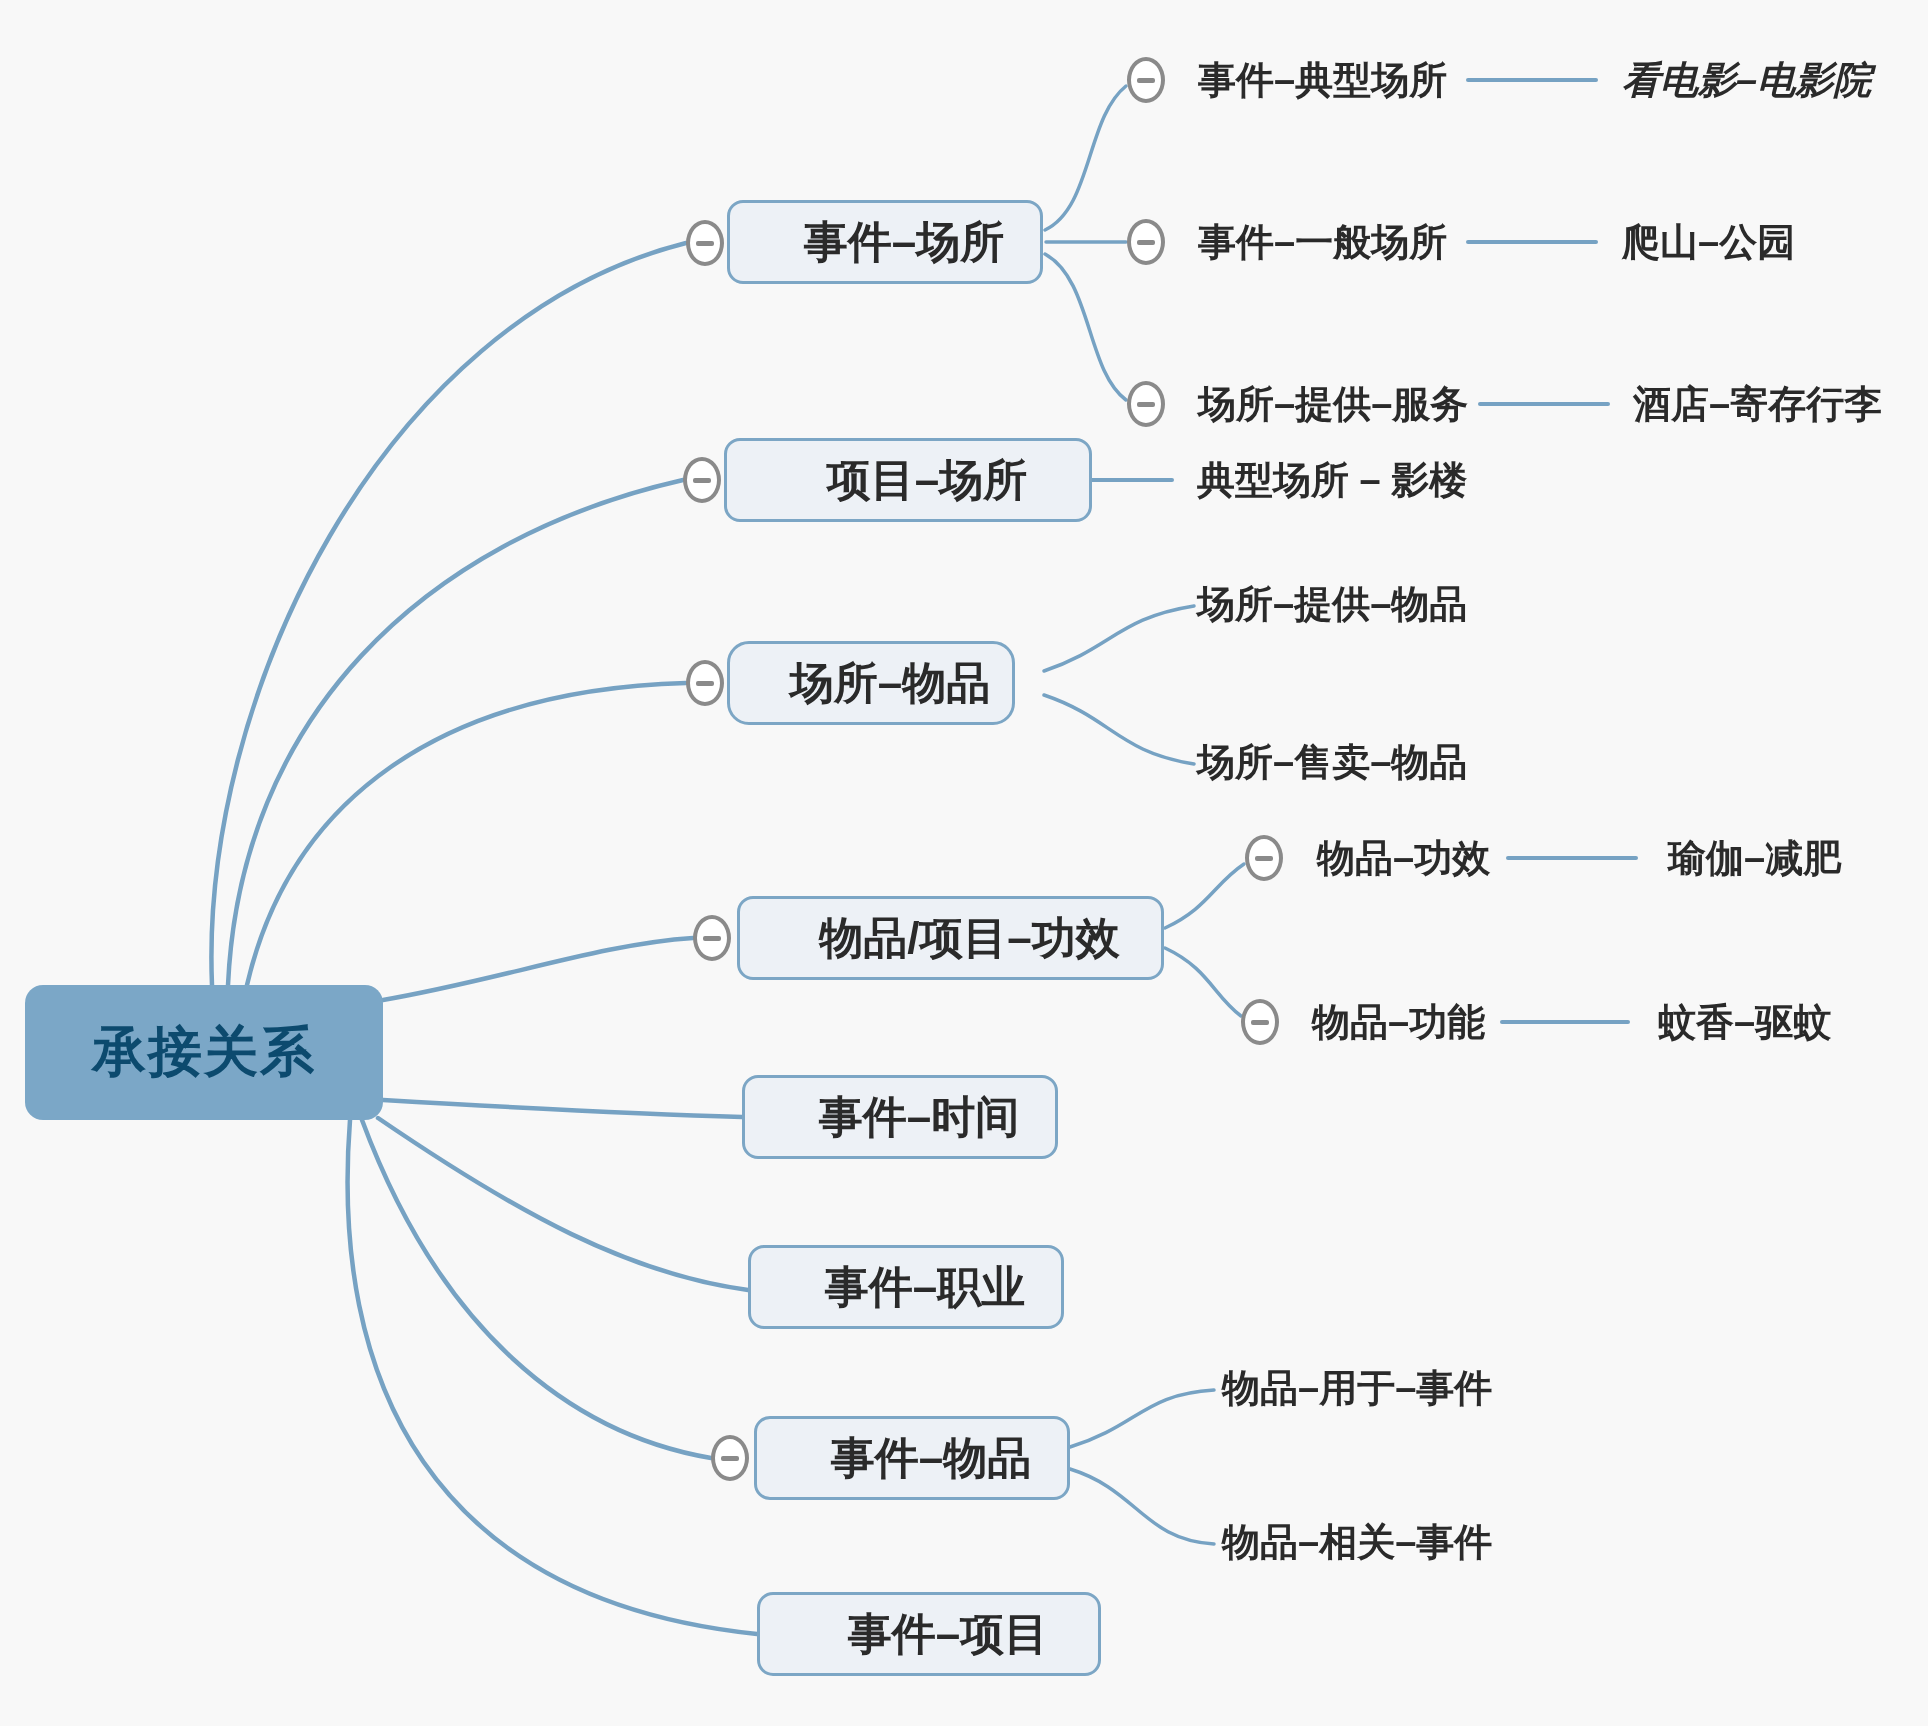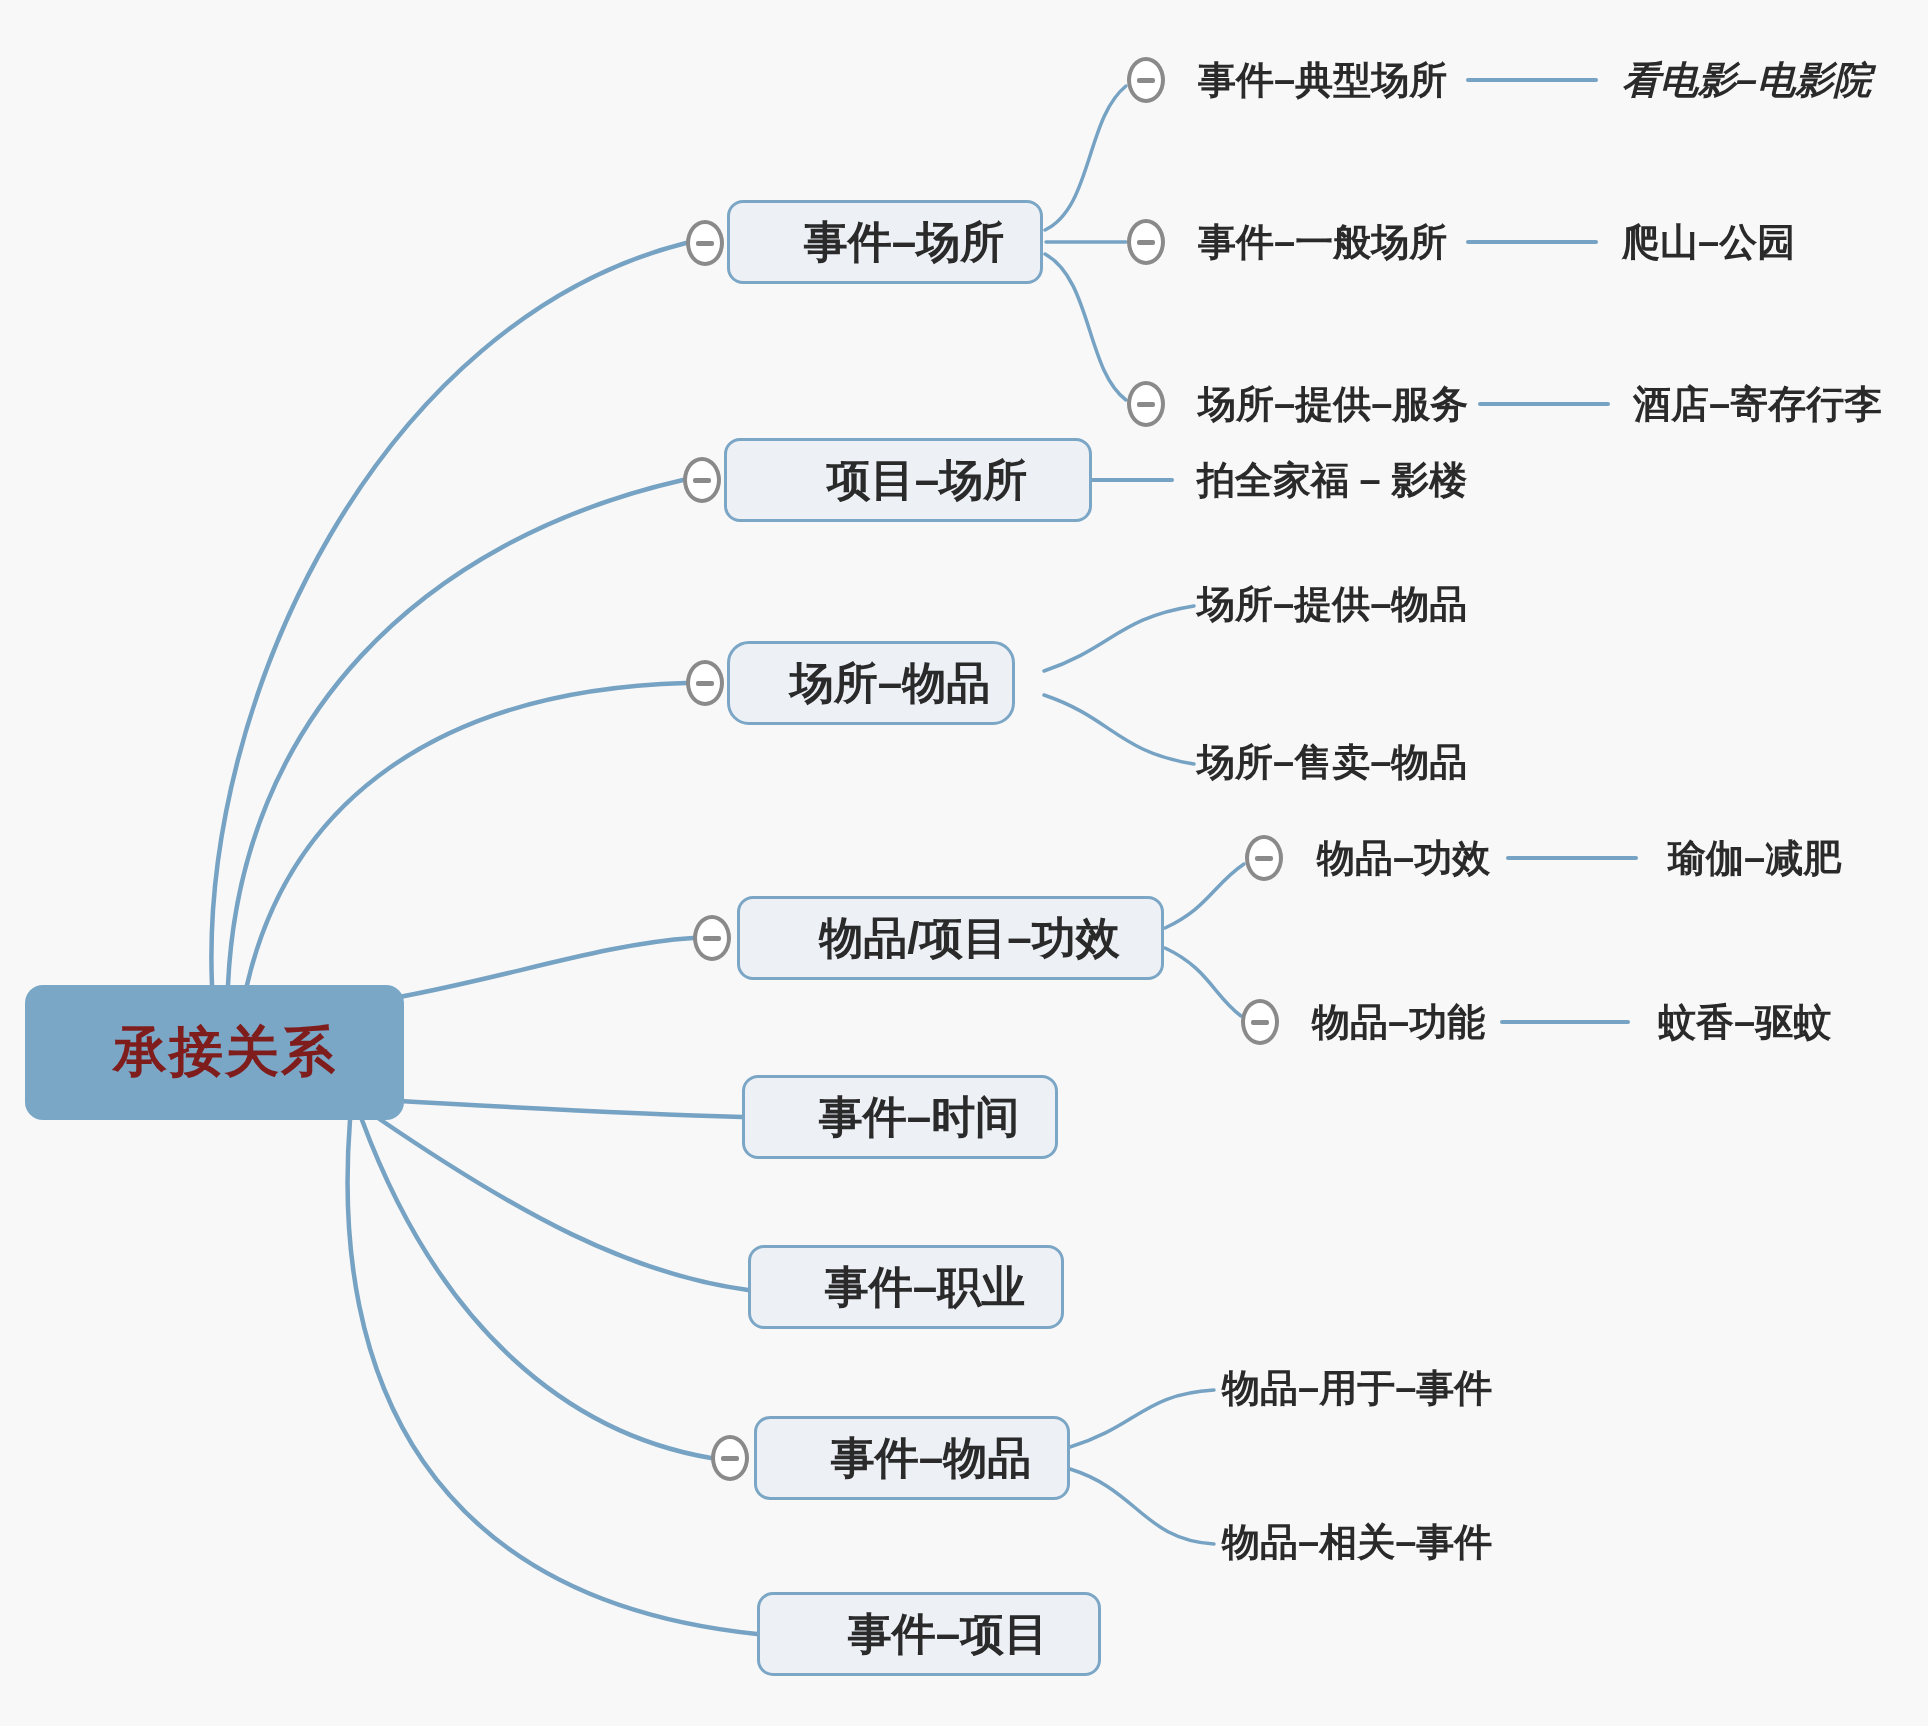--- a/index.html
+++ b/index.html
@@ -6,21 +6,21 @@
   body{background:#f8f8f8;font-family:"Liberation Sans","DejaVu Sans",sans-serif;}
   .canvas{position:relative;width:1928px;height:1726px;background:#f8f8f8;overflow:hidden;}
   .links{position:absolute;left:0;top:0;}
   .links path{fill:none;stroke:#76A2C3;}
   .links .main{stroke-width:4.5px;stroke-linecap:round;}
   .links .sub{stroke-width:3.5px;stroke-linecap:round;}
   .links .hline{stroke-width:4px;stroke-linecap:round;}
   .root{
     position:absolute;left:25px;top:985px;width:358px;height:135px;
     background:#7BA7C7;border-radius:18px;display:flex;align-items:center;justify-content:center;
-    color:#7f1d1d;font-size:54px;font-weight:600;letter-spacing:2px;padding-left:21px;
+    color:#0c4a6e;font-size:54px;font-weight:600;letter-spacing:2px;
   }
   .node{
     position:absolute;height:84px;box-sizing:border-box;
     background:#EDF1F6;border:3px solid #7CA6C5;border-radius:16px;
     display:flex;align-items:center;justify-content:center;
     color:#2A2A2A;font-size:44px;font-weight:600;white-space:nowrap;padding-left:38px;
   }
   .leaf{
     position:absolute;color:#2A2A2A;font-size:38px;font-weight:600;
     line-height:52px;white-space:nowrap;
@@ -94,21 +94,21 @@
   <div class="collapse" style="left:1245px;top:835px;"></div>
   <div class="collapse" style="left:1241px;top:999px;"></div>
 
   <div class="leaf" style="left:1198px;top:54px;">事件–典型场所</div>
   <div class="leaf" style="left:1622px;top:54px;font-style:italic;">看电影–电影院</div>
   <div class="leaf" style="left:1198px;top:216px;">事件–一般场所</div>
   <div class="leaf" style="left:1622px;top:216px;">爬山–公园</div>
   <div class="leaf" style="left:1198px;top:378px;">场所–提供–服务</div>
   <div class="leaf" style="left:1633px;top:378px;">酒店–寄存行李</div>
 
-  <div class="leaf" style="left:1197px;top:454px;">拍全家福 – 影楼</div>
+  <div class="leaf" style="left:1197px;top:454px;">典型场所 – 影楼</div>
 
   <div class="leaf" style="left:1197px;top:578px;">场所–提供–物品</div>
   <div class="leaf" style="left:1197px;top:736px;">场所–售卖–物品</div>
 
   <div class="leaf" style="left:1317px;top:832px;">物品–功效</div>
   <div class="leaf" style="left:1668px;top:832px;">瑜伽–减肥</div>
   <div class="leaf" style="left:1312px;top:996px;">物品–功能</div>
   <div class="leaf" style="left:1658px;top:996px;">蚊香–驱蚊</div>
 
   <div class="leaf" style="left:1222px;top:1362px;">物品–用于–事件</div>

